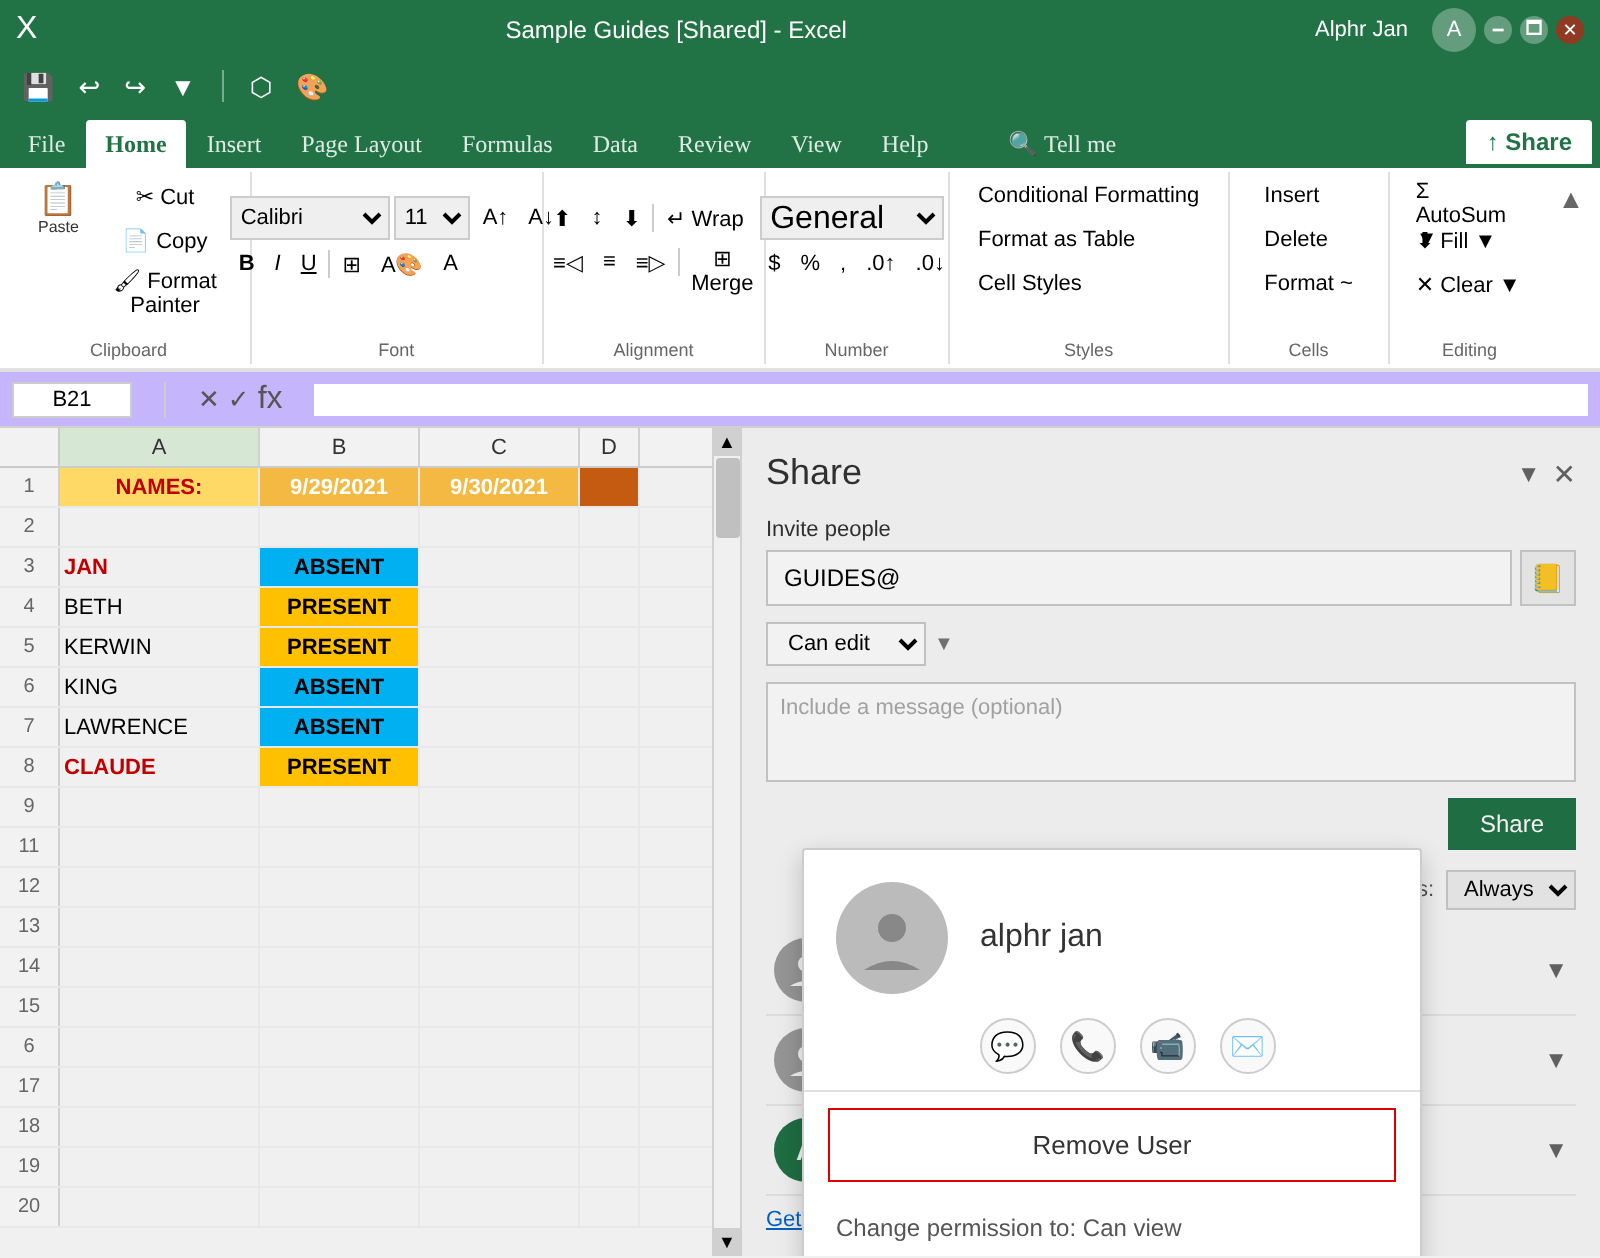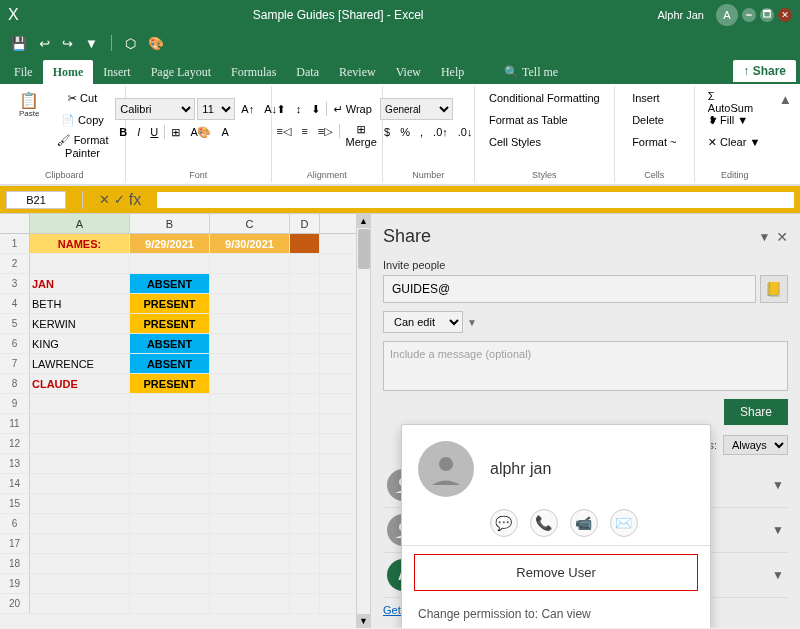--- a/index.html
+++ b/index.html
@@ -24,21 +24,21 @@
     .ribbon-tab.active { background: #fff; color: #217346; font-weight: 600; }
     .ribbon-group { display: flex; flex-direction: column; align-items: center; padding: 2px 8px; border-right: 1px solid #e0e0e0; min-width: 50px; position: relative; }
     .ribbon-group-label { font-size: 9px; color: #666; position: absolute; bottom: 2px; left: 50%; transform: translateX(-50%); white-space: nowrap; }
     .ribbon-group-content { display: flex; gap: 2px; align-items: center; flex: 1; padding-bottom: 14px; }
 
     .rb-btn { background: none; border: 1px solid transparent; cursor: pointer; padding: 2px 4px; border-radius: 2px; display: flex; flex-direction: column; align-items: center; font-size: 9px; color: #333; }
     .rb-icon { font-size: 16px; line-height: 1; }
     .ribbon-row { display: flex; gap: 2px; align-items: center; }
 
     
-    .formula-bar { display: flex; align-items: center; gap: 16px; padding: 3px 6px; background: #eab308; border-bottom: 1px solid #d0d0d0; height: 28px; }
+    .formula-bar { display: flex; align-items: center; gap: 16px; padding: 3px 6px; background: #c4b5fd; border-bottom: 1px solid #d0d0d0; height: 28px; }
     .cell-ref { border: 1px solid #ccc; width: 60px; padding: 2px 4px; font-size: 11px; text-align: center; }
     .formula-sep { width: 1px; height: 18px; background: #ccc; }
     .formula-icons { display: flex; gap: 4px; color: #555; font-size: 12px; }
     .formula-input { flex: 1; border: none; padding: 2px 4px; font-size: 11px; outline: none; }
 
     
     .quick-access { background: #217346; padding: 4px 8px; display: flex; align-items: center; gap: 6px; height: 26px; }
     .qa-btn { background: none; border: none; color: white; cursor: pointer; font-size: 13px; padding: 1px 3px; }
     .col-header { border-right: 1px solid #d0d0d0; text-align: center; font-size: 11px; color: #333; padding: 2px 0; flex-shrink: 0; display: flex; align-items: center; justify-content: center; }
     .grid-row { display: flex; border-bottom: 1px solid #e8e8e8; height: 20px; }
@@ -263,21 +263,21 @@
           <button class="small-btn">⊞ Merge</button>
         </div>
       </div>
     </div>
     <span class="ribbon-group-label">Alignment</span>
   </div>
 
   <div class="ribbon-group" style="min-width:90px;">
     <div class="ribbon-group-content">
       <div style="display:flex;flex-direction:column;gap:2px;padding-bottom:14px;">
-        <select style="width:73px;font-size:10px;border:1px solid #ccc;height:22px;">
+        <select style="width:92px;font-size:16px;border:1px solid #ccc;height:22px;">
           <option>General</option>
         </select>
         <div class="ribbon-row">
           <button class="small-btn">$</button>
           <button class="small-btn">%</button>
           <button class="small-btn">,</button>
           <button class="small-btn">.0↑</button>
           <button class="small-btn">.0↓</button>
         </div>
       </div>

